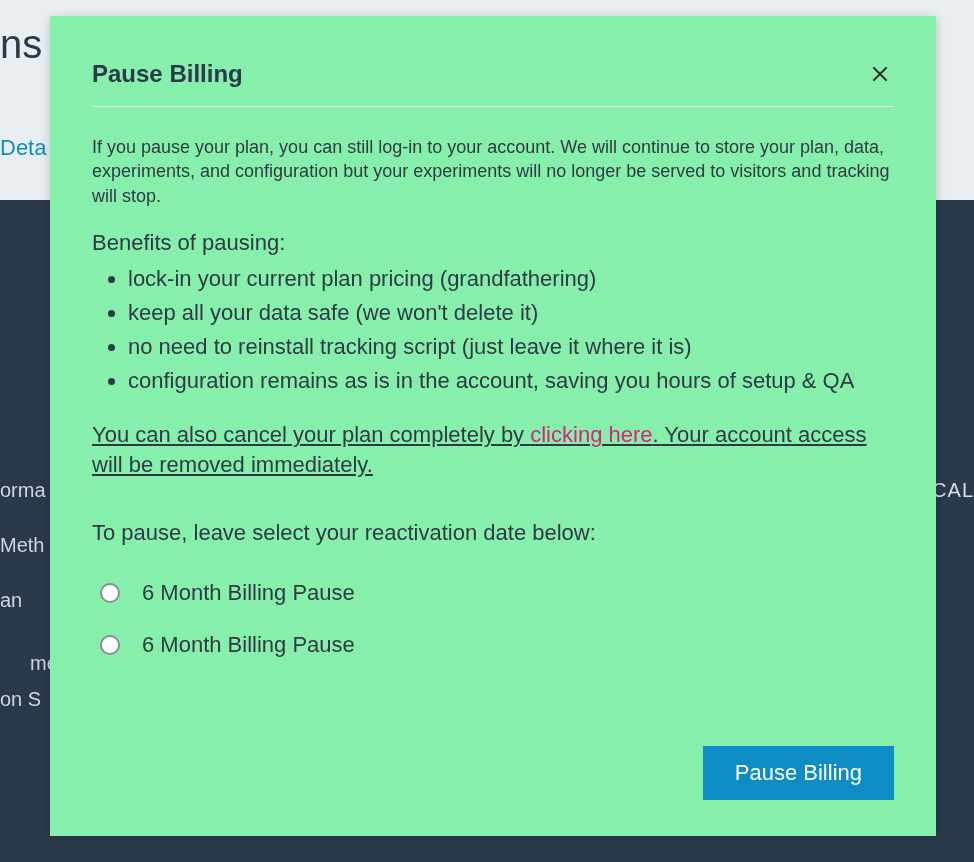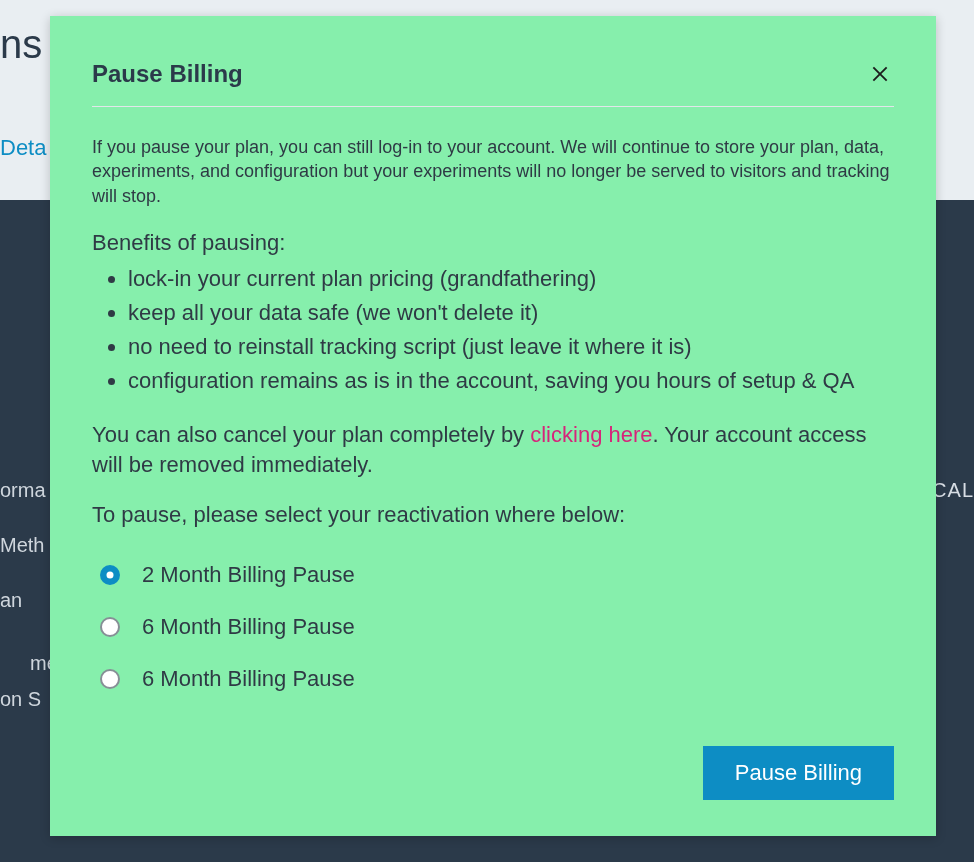--- a/index.html
+++ b/index.html
@@ -65,21 +65,21 @@
     }
     .benefits-heading {
       font-size: 22px; color: #2f3a45; margin-bottom: 6px;
     }
     ul.benefits {
       list-style: disc; padding-left: 36px; margin-bottom: 22px;
     }
     ul.benefits li {
       font-size: 22px; line-height: 1.55; color: #2f3a45;
     }
-    .cancel-text { font-size: 22px; line-height: 1.35; color:#2f3a45; margin-bottom: 22px;}
+    .cancel-text { font-size: 22px; line-height: 1.35; color:#2f3a45; margin-bottom: 40px; text-decoration: underline;}
     .cancel-text a { color: #d6247a; text-decoration: none; cursor: pointer; }
     .select-text { font-size: 22px; color:#2f3a45; margin-bottom: 34px; }
 
     .radio-group { display:flex; flex-direction: column; gap: 26px; padding-left: 8px; }
     .radio-row { display:flex; align-items:center; gap: 22px; cursor:pointer; }
     .radio {
       width: 20px; height: 20px; border-radius:50%;
       border: 2px solid #878f96; background:#fff; position:relative; flex:0 0 auto;
     }
     .radio.checked { border-color:#0d8dc4; background:#0d8dc4; }
@@ -131,27 +131,23 @@
     <li>lock-in your current plan pricing (grandfathering)</li>
     <li>keep all your data safe (we won't delete it)</li>
     <li>no need to reinstall tracking script (just leave it where it is)</li>
     <li>configuration remains as is in the account, saving you hours of setup &amp; QA</li>
   </ul>
 
   <p class="cancel-text">
     <span>You can also cancel your plan completely by </span><a>clicking here</a><span>. Your account access will be removed immediately.</span>
   </p>
 
-  <p class="select-text">To pause, please select your reactivation where below:</p>
+  <p class="select-text">To pause, leave select your reactivation date below:</p>
 
   <div class="radio-group">
-    <label class="radio-row">
-      <span class="radio checked"></span>
-      <span class="radio-label">2 Month Billing Pause</span>
-    </label>
     <label class="radio-row">
       <span class="radio"></span>
       <span class="radio-label">6 Month Billing Pause</span>
     </label>
     <label class="radio-row">
       <span class="radio"></span>
       <span class="radio-label">6 Month Billing Pause</span>
     </label>
   </div>
 

